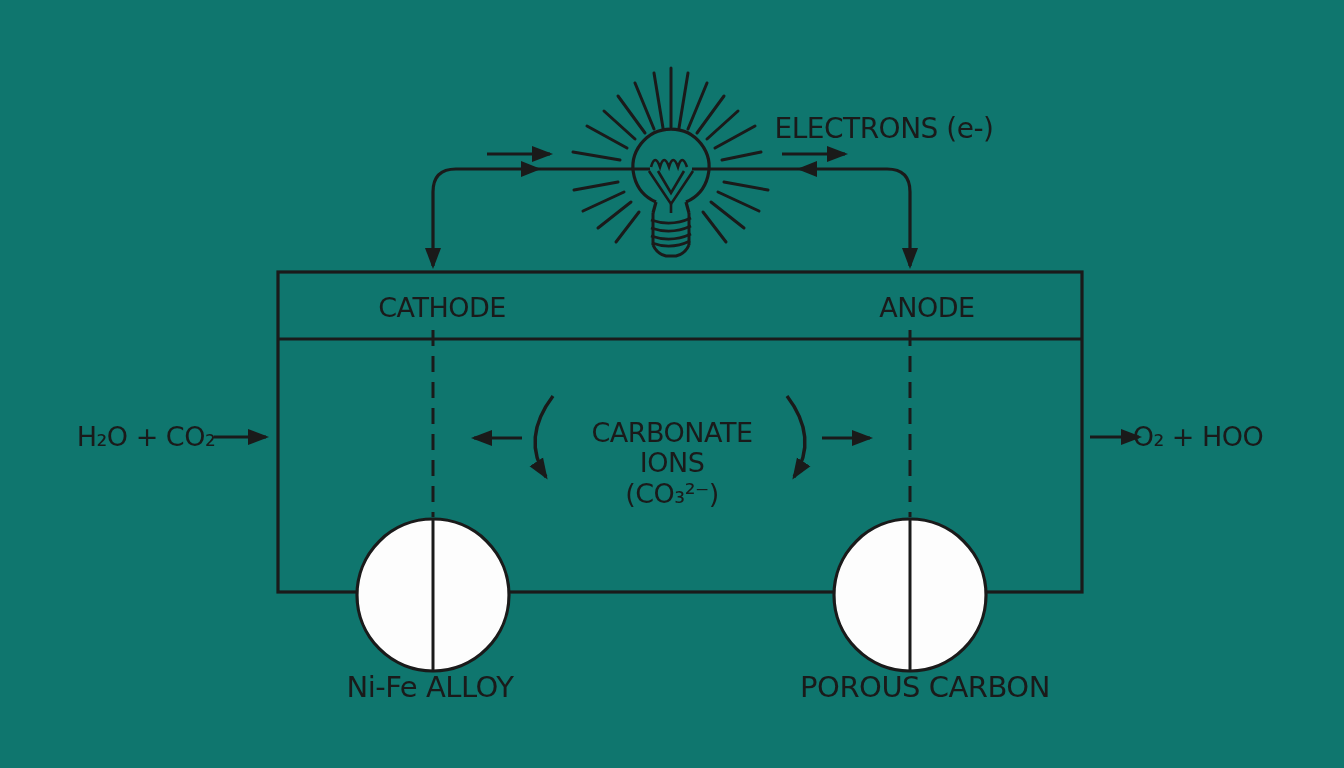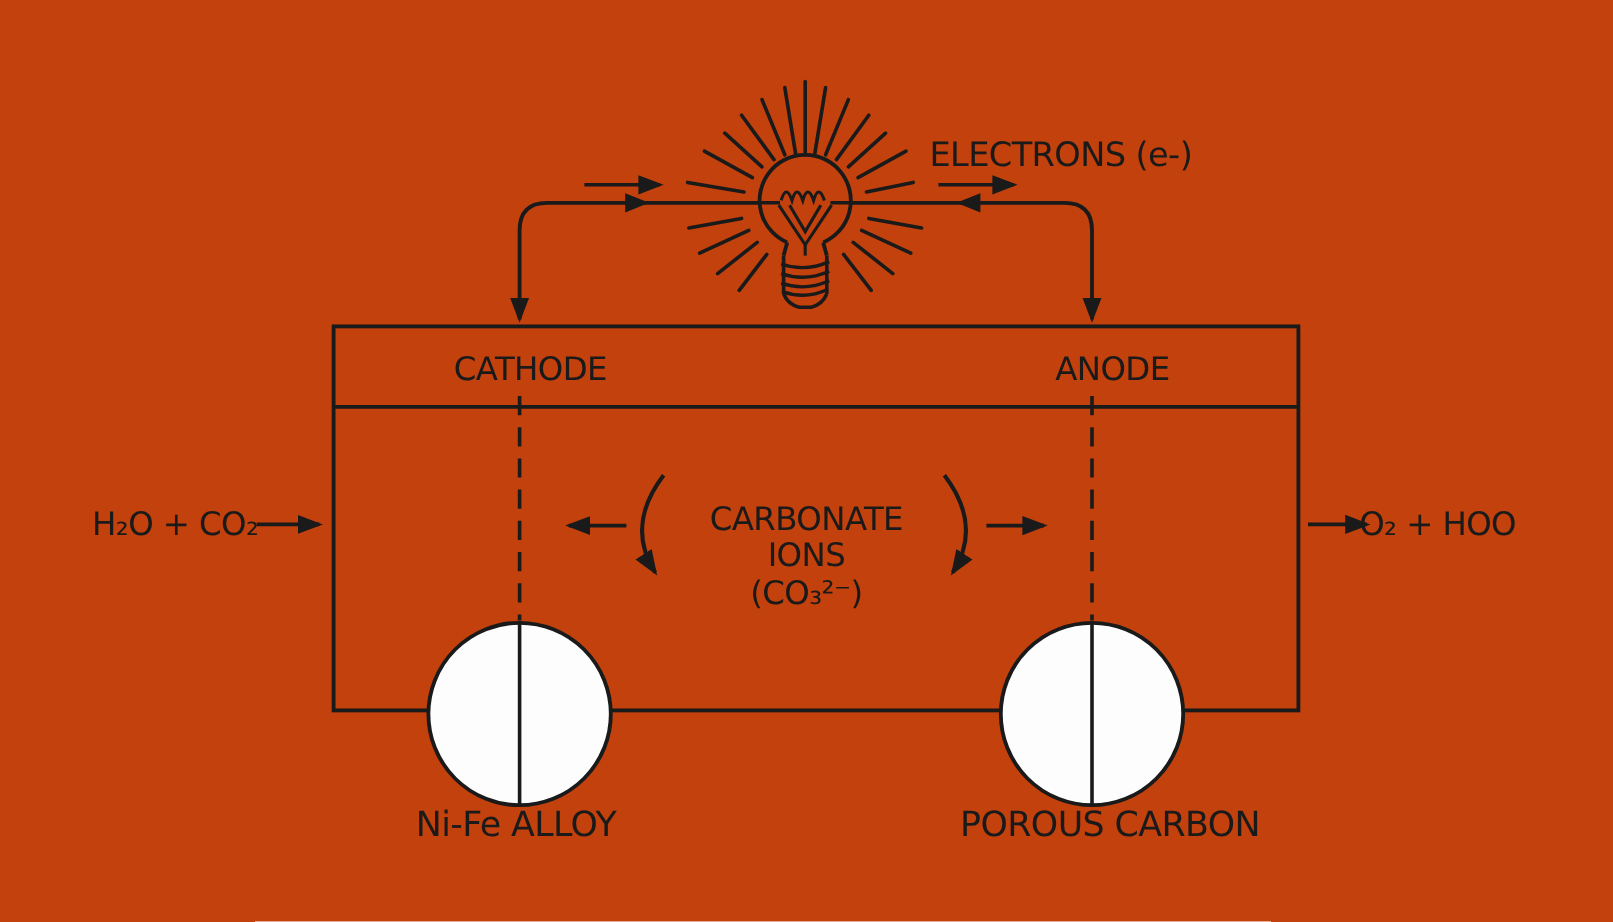--- a/index.html
+++ b/index.html
@@ -1,17 +1,17 @@
 <!DOCTYPE html>
 <html><head>
 <meta charset="utf-8">
 <style>
   html,body{margin:0;padding:0;background:#fdfdfd;}
   .stage{
-    position:relative;width:1344px;height:768px;background:#c2410c;
+    position:relative;width:1344px;height:768px;background:#0f766e;
     font-family:"DejaVu Sans","Liberation Sans",sans-serif;overflow:hidden;
   }
   svg{position:absolute;left:0;top:0;}
   .ink-line{stroke:#1a1a1a;fill:none;}
   .ink-fill{fill:#1a1a1a;stroke:none;}
   text{fill:#1a1a1a;font-family:"DejaVu Sans","Liberation Sans",sans-serif;}
   .lbl{font-size:27px;letter-spacing:-0.5px;}
   .lbl-big{font-size:28px;letter-spacing:-0.5px;}
   .lbl-bottom{font-size:29px;letter-spacing:-0.5px;}
 </style>

